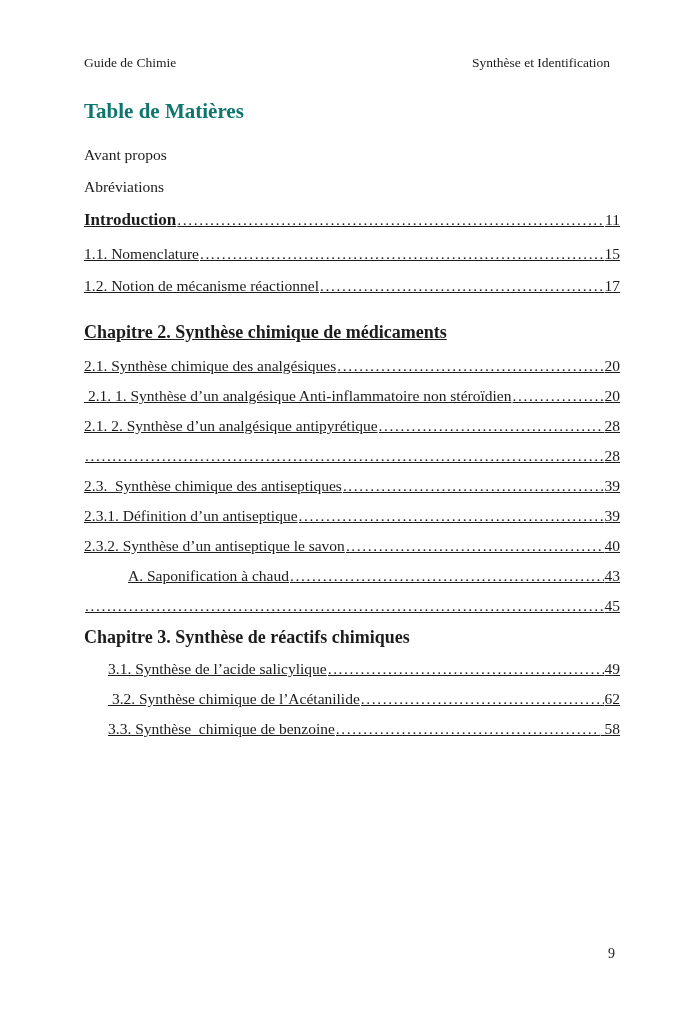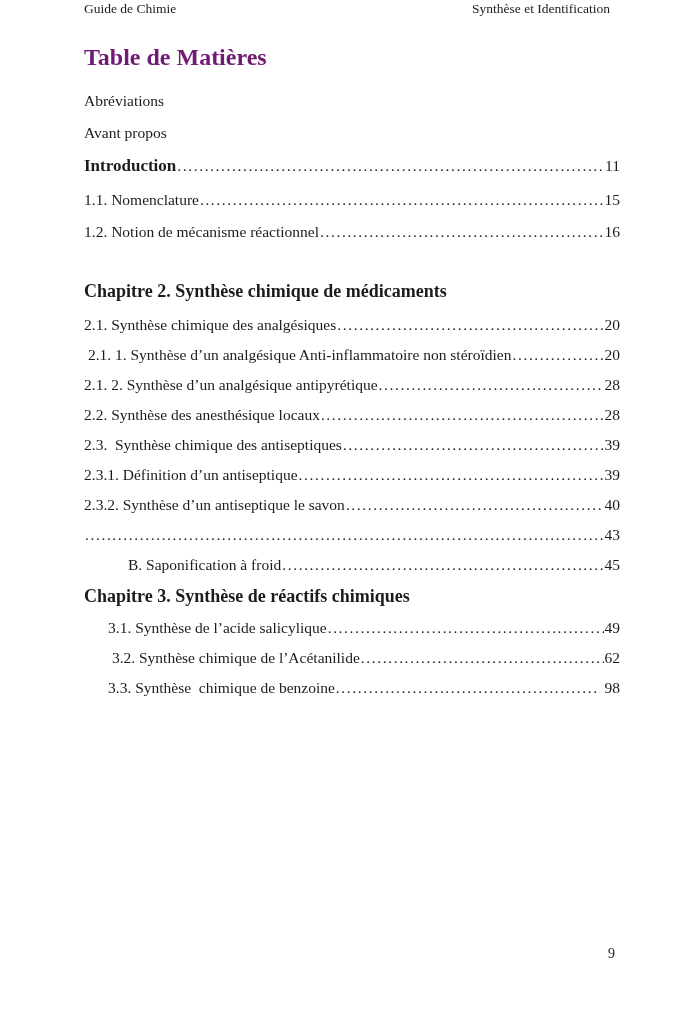--- a/index.html
+++ b/index.html
@@ -13,54 +13,56 @@
     position: relative;
     overflow: hidden;
     font-family: "Liberation Serif", "DejaVu Serif", serif;
     color: #1c1c1c;
   }
   .content {
     padding: 0 80px 0 84px;
   }
   
   .header {
+    padding-top: 54px;
     display: flex;
     justify-content: space-between;
     align-items: baseline;
     font-size: 13.5px;
     line-height: 17px;
   }
   .header .right {
     margin-right: 10px;
     margin-left: 31px;
   }
   
   .title {
     margin: 26px 0 0 0;
-    font-size: 24px;
+    font-size: 21px;
     line-height: 28px;
     font-weight: bold;
-    color: #701a75;
+    color: #0f766e;
   }
   
   .front {
     margin-top: 19px;
   }
   .front .line {
     font-size: 15.5px;
     line-height: 21px;
     margin-bottom: 11px;
   }
   
   .toc-entry {
     display: flex;
     align-items: flex-end;
     font-size: 15.5px;
     line-height: 21px;
     margin-bottom: 9px;
+    text-decoration: underline;
   }
   .toc-entry .label {
     white-space: pre;
     flex: 0 0 auto;
   }
   .toc-entry .dots {
     flex: 1 1 auto;
     overflow: hidden;
     white-space: nowrap;
     letter-spacing: 1.6px;
@@ -86,21 +88,21 @@
   .chapter-heading {
     font-size: 18px;
     line-height: 25px;
     font-weight: bold;
     margin: 0;
   }
   .chapter .entries { margin-top: 10px; }
   .chapter-1 .chapter-heading { margin-top: 46px; }
   .chapter-1 .entries { margin-top: 11px; }
   .chapter-1 .toc-entry { margin-bottom: 11px; }
-  .chapter-2 .chapter-heading { margin-top: 37px; }
+  .chapter-2 .chapter-heading { margin-top: 24px; text-decoration: underline; }
   .chapter-3 .chapter-heading { margin-top: 9px; }
   .chapter-3 .entries { margin-top: 8px; margin-left: 24px; }
   
   .footer {
     position: absolute;
     top: 945px;
     right: 85px;
     font-size: 14px;
     line-height: 18px;
   }
@@ -111,42 +113,42 @@
 <div class="content">
 
   <div class="header">
     <span class="left">Guide de Chimie</span>
     <span class="right">Synthèse et Identification</span>
   </div>
 
   <h1 class="title">Table de Matières</h1>
 
   <div class="front front-entries" id="front">
+      <div class="line">Avant propos</div>
       <div class="line">Abréviations</div>
-      <div class="line">Avant propos</div>
     </div>
 
   <div class="toc-entry intro">
     <span class="label">Introduction</span>
     <span class="dots">............................................................................................................................................................................................................................................................................................................</span>
     <span class="page">11</span>
   </div>
 
   <div id="chapters">
       <section class="chapter chapter-1">
     <div class="entries">
           <div class="toc-entry">
     <span class="label">1.1. Nomenclature</span>
     <span class="dots">............................................................................................................................................................................................................................................................................................................</span>
     <span class="page">15</span>
   </div>
           <div class="toc-entry">
     <span class="label">1.2. Notion de mécanisme réactionnel</span>
     <span class="dots">............................................................................................................................................................................................................................................................................................................</span>
-    <span class="page">16</span>
+    <span class="page">17</span>
   </div>
         </div>
   </section>
       <section class="chapter chapter-2">
     <h2 class="chapter-heading">Chapitre 2. Synthèse chimique de médicaments</h2>
     <div class="entries">
           <div class="toc-entry">
     <span class="label">2.1. Synthèse chimique des analgésiques</span>
     <span class="dots">............................................................................................................................................................................................................................................................................................................</span>
     <span class="page">20</span>
@@ -155,45 +157,44 @@
     <span class="label"> 2.1. 1. Synthèse d’un analgésique Anti-inflammatoire non stéroïdien</span>
     <span class="dots">............................................................................................................................................................................................................................................................................................................</span>
     <span class="page">20</span>
   </div>
           <div class="toc-entry">
     <span class="label">2.1. 2. Synthèse d’un analgésique antipyrétique</span>
     <span class="dots">............................................................................................................................................................................................................................................................................................................</span>
     <span class="page">28</span>
   </div>
           <div class="toc-entry">
-    <span class="label">2.2. Synthèse des anesthésique locaux</span>
     <span class="dots">............................................................................................................................................................................................................................................................................................................</span>
     <span class="page">28</span>
   </div>
           <div class="toc-entry">
     <span class="label">2.3.  Synthèse chimique des antiseptiques</span>
     <span class="dots">............................................................................................................................................................................................................................................................................................................</span>
     <span class="page">39</span>
   </div>
           <div class="toc-entry">
     <span class="label">2.3.1. Définition d’un antiseptique</span>
     <span class="dots">............................................................................................................................................................................................................................................................................................................</span>
     <span class="page">39</span>
   </div>
           <div class="toc-entry">
     <span class="label">2.3.2. Synthèse d’un antiseptique le savon</span>
     <span class="dots">............................................................................................................................................................................................................................................................................................................</span>
     <span class="page">40</span>
   </div>
           <div class="toc-entry indent-1">
+    <span class="label">A. Saponification à chaud</span>
     <span class="dots">............................................................................................................................................................................................................................................................................................................</span>
     <span class="page">43</span>
   </div>
           <div class="toc-entry indent-1">
-    <span class="label">B. Saponification à froid</span>
     <span class="dots">............................................................................................................................................................................................................................................................................................................</span>
     <span class="page">45</span>
   </div>
         </div>
   </section>
       <section class="chapter chapter-3">
     <h2 class="chapter-heading">Chapitre 3. Synthèse de réactifs chimiques</h2>
     <div class="entries">
           <div class="toc-entry">
     <span class="label">3.1. Synthèse de l’acide salicylique</span>
@@ -201,21 +202,21 @@
     <span class="page">49</span>
   </div>
           <div class="toc-entry">
     <span class="label"> 3.2. Synthèse chimique de l’Acétanilide</span>
     <span class="dots">............................................................................................................................................................................................................................................................................................................</span>
     <span class="page">62</span>
   </div>
           <div class="toc-entry">
     <span class="label">3.3. Synthèse  chimique de benzoine</span>
     <span class="dots">............................................................................................................................................................................................................................................................................................................</span>
-    <span class="page"> 98</span>
+    <span class="page"> 58</span>
   </div>
         </div>
   </section>
     </div>
 
 </div>
 
 <div class="footer">9</div>
 
 </body></html>

